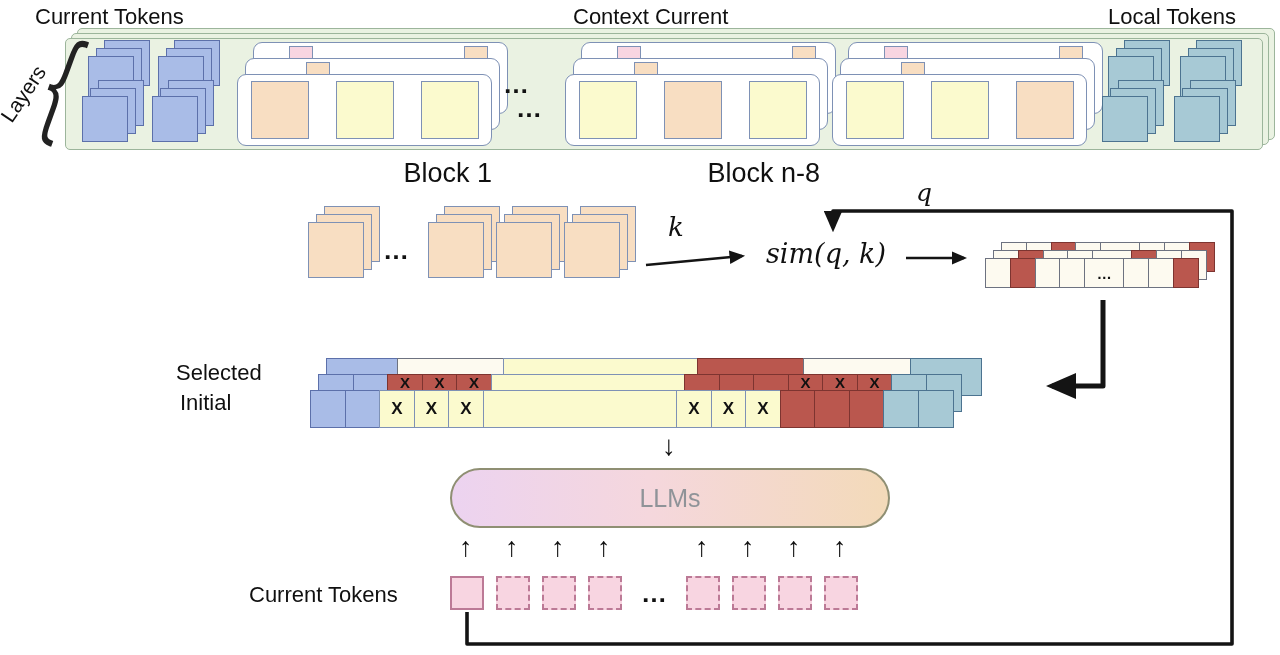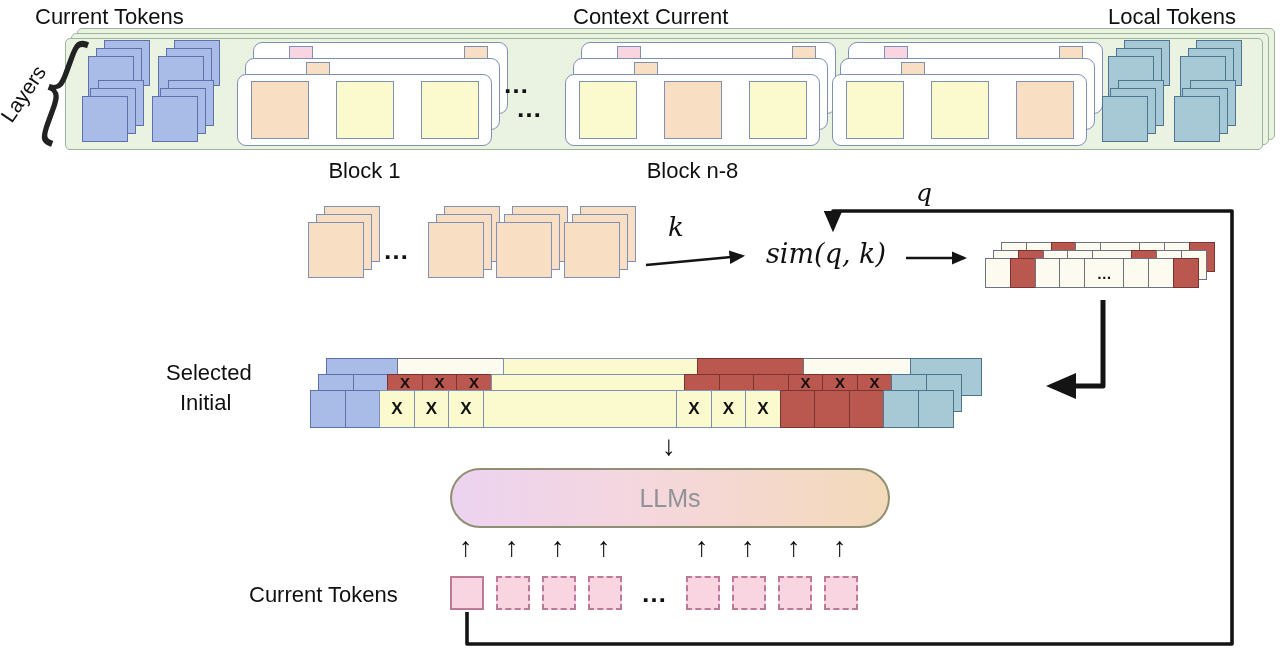--- a/index.html
+++ b/index.html
@@ -34,21 +34,21 @@
   
   .bstack{position:absolute;top:0;width:271px;height:146px}
   .sheet{position:absolute;width:255px;height:72px;box-sizing:border-box;background:#fff;
          border:1.6px solid var(--sheet-border);border-radius:9px}
   .mini{position:absolute;top:3px;width:24px;height:19px;box-sizing:border-box;border:1.3px solid var(--sheet-border)}
   .pinkm{background:var(--pink)}
   .peachm{background:var(--peach)}
   .block-squares{position:absolute;left:0;top:0;width:100%;height:100%;display:flex;gap:27px;
                  padding:6px 0 0 13px;box-sizing:border-box}
   .block-squares .cell{width:58px;height:58px}
-  .blk-lbl{position:absolute;top:158px;width:255px;text-align:center;font-size:22px}
+  .blk-lbl{position:absolute;top:158px;width:255px;text-align:right;font-size:27px}
 
   
   .cell{box-sizing:border-box;display:flex;align-items:center;justify-content:center;color:#111;flex:0 0 auto}
   .cell.blue{background:var(--blue);border:1.5px solid var(--blue-border)}
   .cell.teal{background:var(--teal);border:1.5px solid var(--teal-border)}
   .cell.yellow{background:var(--yellow);border:1.5px solid var(--sheet-border)}
   .cell.peach{background:var(--peach);border:1.5px solid var(--sheet-border)}
   .cell.red{background:var(--red);border:1.5px solid var(--red-border)}
   .cell.redx{background:var(--red);border:1.5px solid var(--red-border)}
   .cell.cream{background:var(--cream);border:1.2px solid #6d7280}
@@ -244,21 +244,21 @@
       <div class="cell cream"></div>
       <div class="cell red"></div>
       <div class="cell cream"></div>
       <div class="cell cream"></div>
       <div class="cell cream" style="width: 40px;">…</div>
       <div class="cell cream"></div>
       <div class="cell cream"></div>
       <div class="cell red"></div>
     </div>
 
-  <div class="lbl" style="left:166px;top:360px">Selected</div>
+  <div class="lbl" style="left:176px;top:360px">Selected</div>
   <div class="lbl" style="left:180px;top:390px">Initial</div>
   <div class="kvrow back" style="left:326px;top:358px">
       <div class="cell blue" style="width: 72px;"></div>
       <div class="cell cream" style="width: 108px;"></div>
       <div class="cell yellow" style="width: 195px;"></div>
       <div class="cell red" style="width: 108px;"></div>
       <div class="cell cream" style="width: 108px;"></div>
       <div class="cell teal" style="width: 72px;"></div>
     </div>
   <div class="kvrow mid" style="left:318px;top:374px">

